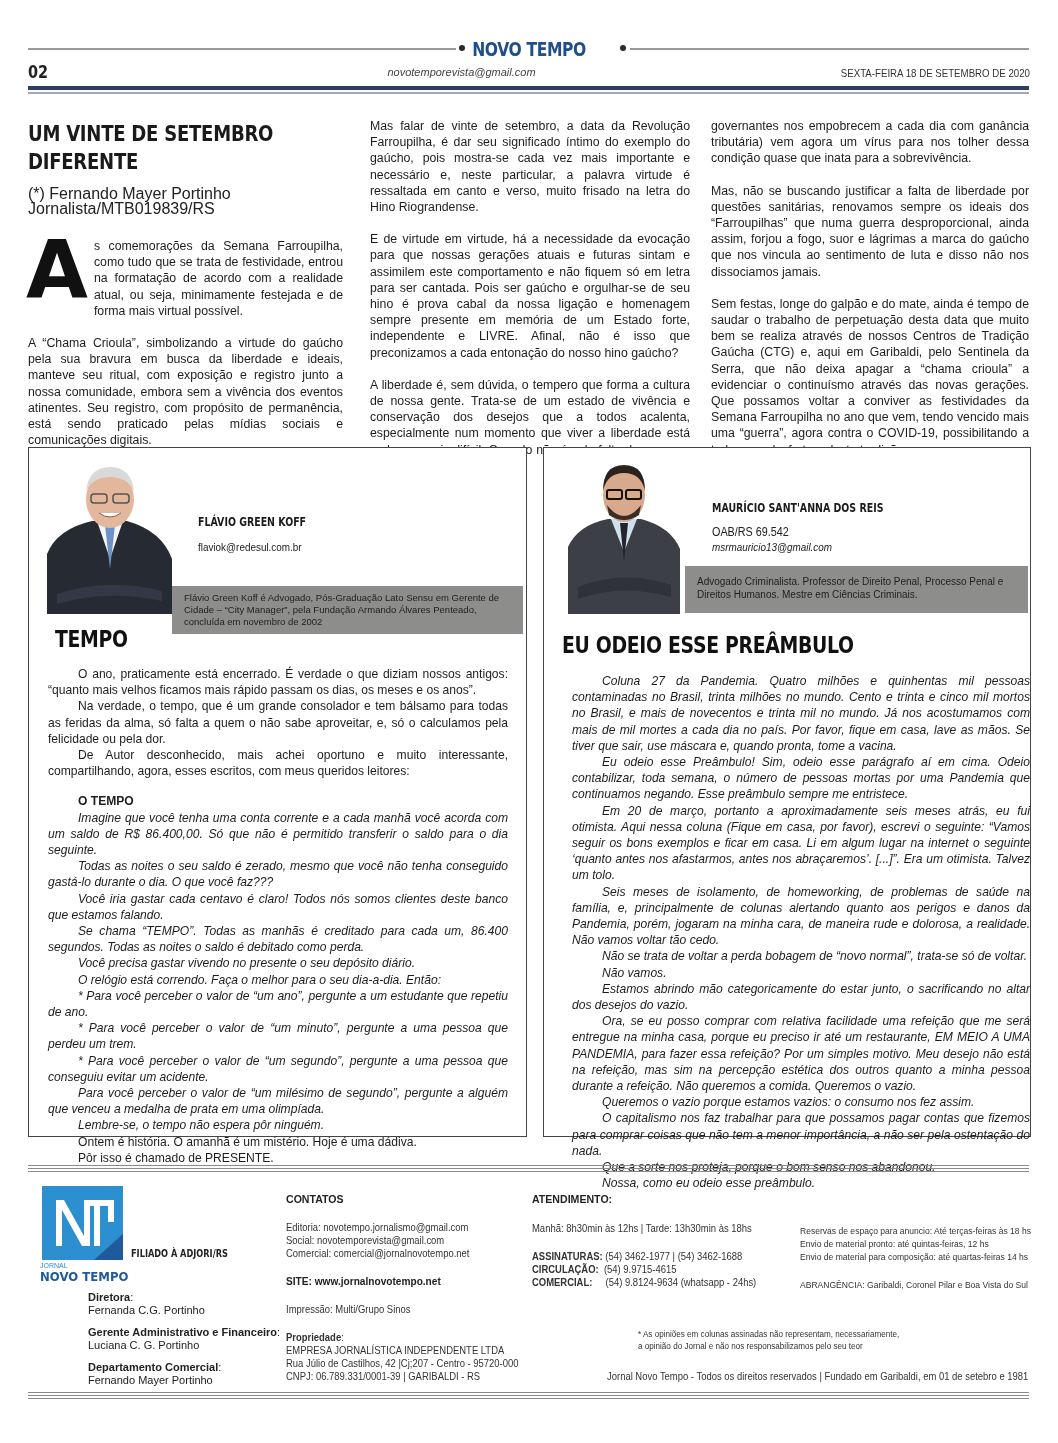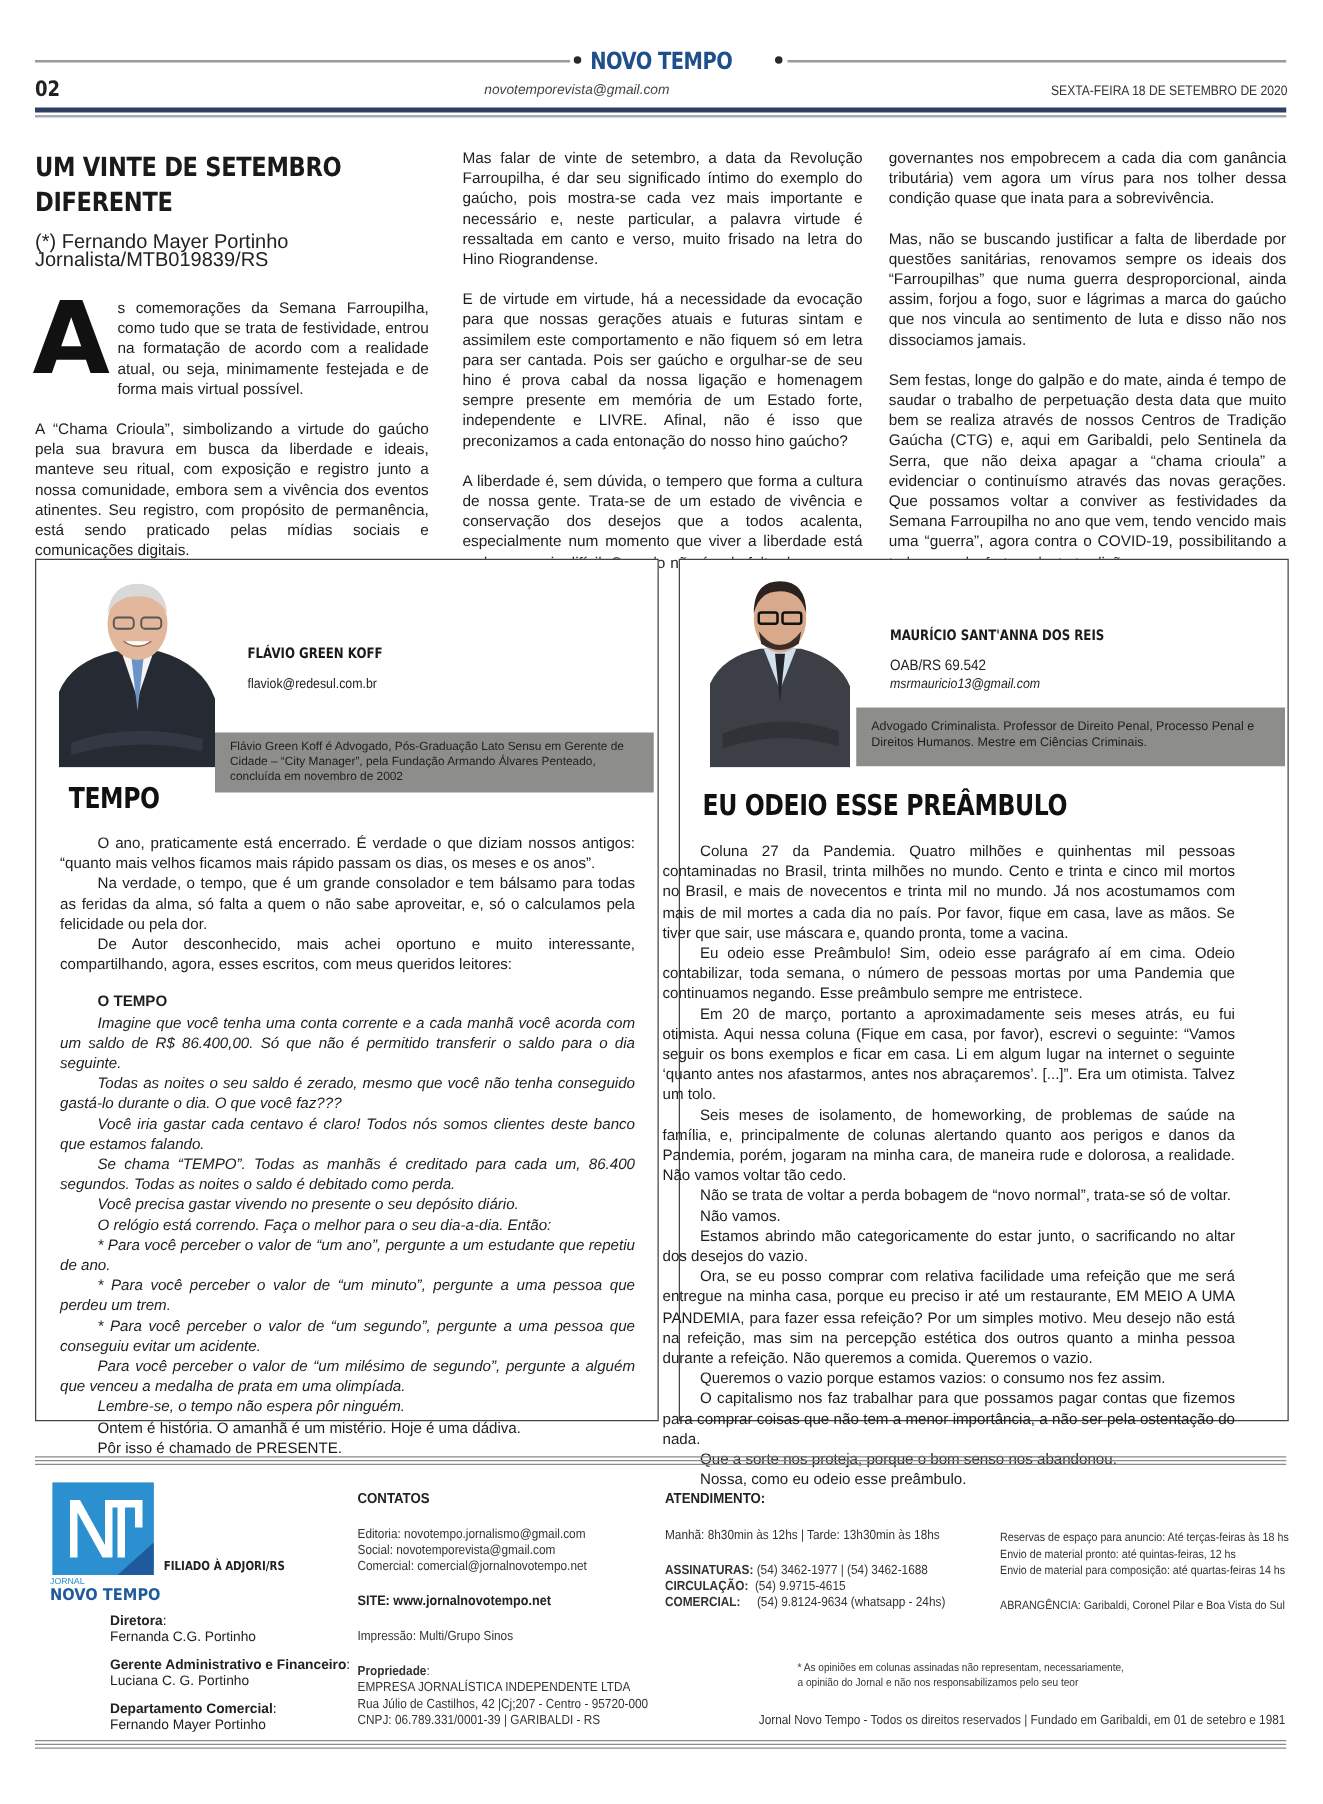--- a/index.html
+++ b/index.html
@@ -134,21 +134,21 @@
     <rect x="63" y="33" width="15" height="9" rx="2" fill="none" stroke="#111" stroke-width="2"></rect>
     <path d="M15 130 Q60 112 108 128 L108 140 Q60 126 15 142 Z" fill="#2f3237"></path>
   </svg>
 </div>
 <div class="author-name" style="left:712px;top:501px;">MAURÍCIO SANT'ANNA DOS REIS</div>
 <div class="author-meta" style="left:712px;top:525px;font-size:12px;">OAB/RS 69.542</div>
 <div class="author-meta" style="left:712px;top:541px;font-style:italic;">msrmauricio13@gmail.com</div>
 <div class="bio-band" style="left:685px;top:566px;width:343px;height:47px;padding:9px 8px 4px 12px;">Advogado Criminalista. Professor de Direito Penal, Processo Penal e Direitos Humanos. Mestre em Ciências Criminais.</div>
 <div class="col-title" style="left:562px;top:632px;">EU ODEIO ESSE PREÂMBULO</div>
 
-<div class="colbody" style="left:530px;top:673px;width:458px;">
+<div class="colbody" style="left:572px;top:673px;width:458px;font-style:italic;">
   <p>Coluna 27 da Pandemia. Quatro milhões e quinhentas mil pessoas contaminadas no Brasil, trinta milhões no mundo. Cento e trinta e cinco mil mortos no Brasil, e mais de novecentos e trinta mil no mundo. Já nos acostumamos com mais de mil mortes a cada dia no país. Por favor, fique em casa, lave as mãos. Se tiver que sair, use máscara e, quando pronta, tome a vacina.</p>
   <p>Eu odeio esse Preâmbulo! Sim, odeio esse parágrafo aí em cima. Odeio contabilizar, toda semana, o número de pessoas mortas por uma Pandemia que continuamos negando. Esse preâmbulo sempre me entristece.</p>
   <p>Em 20 de março, portanto a aproximadamente seis meses atrás, eu fui otimista. Aqui nessa coluna (Fique em casa, por favor), escrevi o seguinte: “Vamos seguir os bons exemplos e ficar em casa. Li em algum lugar na internet o seguinte ‘quanto antes nos afastarmos, antes nos abraçaremos’. [...]”. Era um otimista. Talvez um tolo.</p>
   <p>Seis meses de isolamento, de homeworking, de problemas de saúde na família, e, principalmente de colunas alertando quanto aos perigos e danos da Pandemia, porém, jogaram na minha cara, de maneira rude e dolorosa, a realidade. Não vamos voltar tão cedo.</p>
   <p>Não se trata de voltar a perda bobagem de “novo normal”, trata-se só de voltar.</p>
   <p>Não vamos.</p>
   <p>Estamos abrindo mão categoricamente do estar junto, o sacrificando no altar dos desejos do vazio.</p>
   <p>Ora, se eu posso comprar com relativa facilidade uma refeição que me será entregue na minha casa, porque eu preciso ir até um restaurante, EM MEIO A UMA PANDEMIA, para fazer essa refeição? Por um simples motivo. Meu desejo não está na refeição, mas sim na percepção estética dos outros quanto a minha pessoa durante a refeição. Não queremos a comida. Queremos o vazio.</p>
   <p>Queremos o vazio porque estamos vazios: o consumo nos fez assim.</p>
   <p>O capitalismo nos faz trabalhar para que possamos pagar contas que fizemos para comprar coisas que não tem a menor importância, a não ser pela ostentação do nada.</p>

